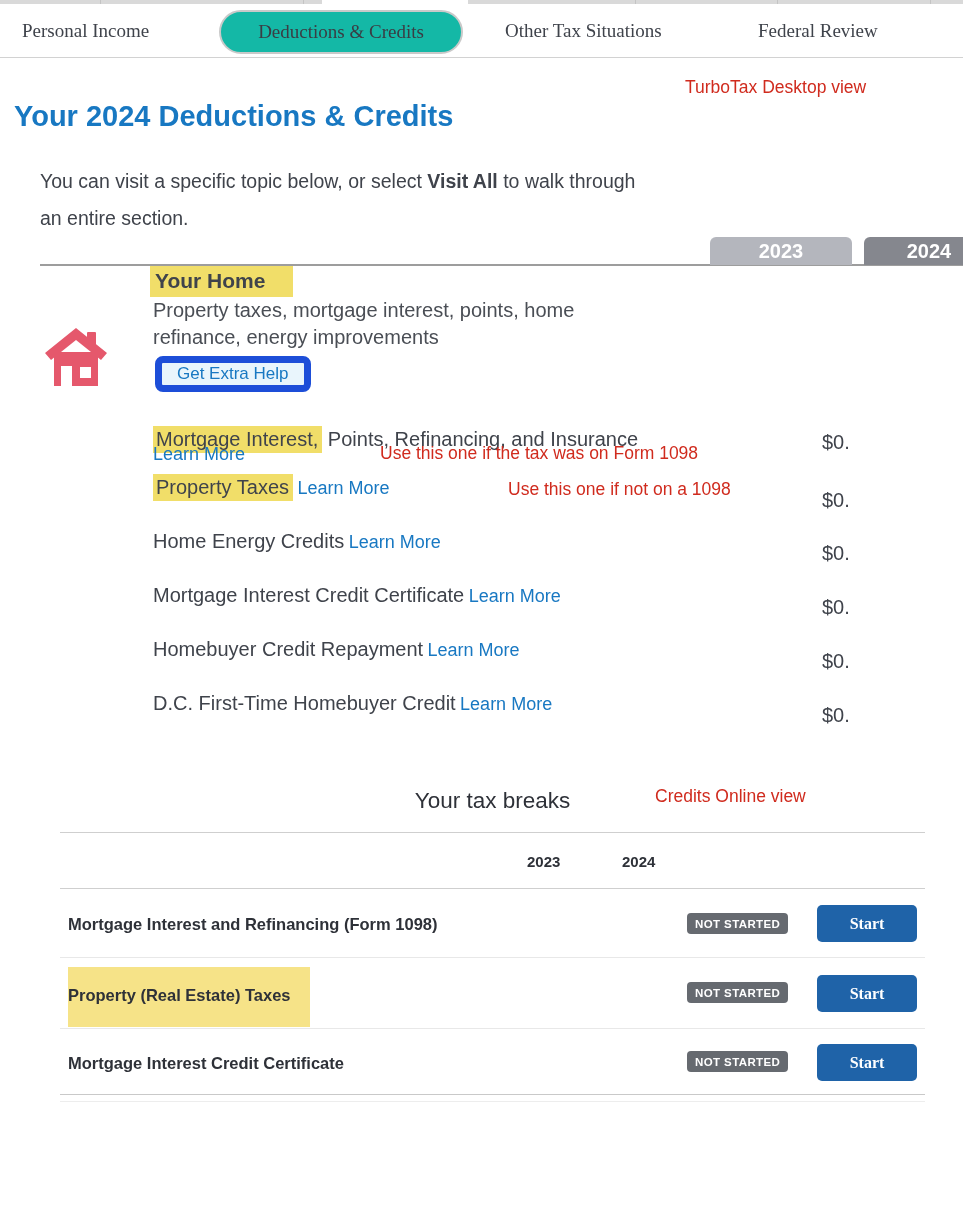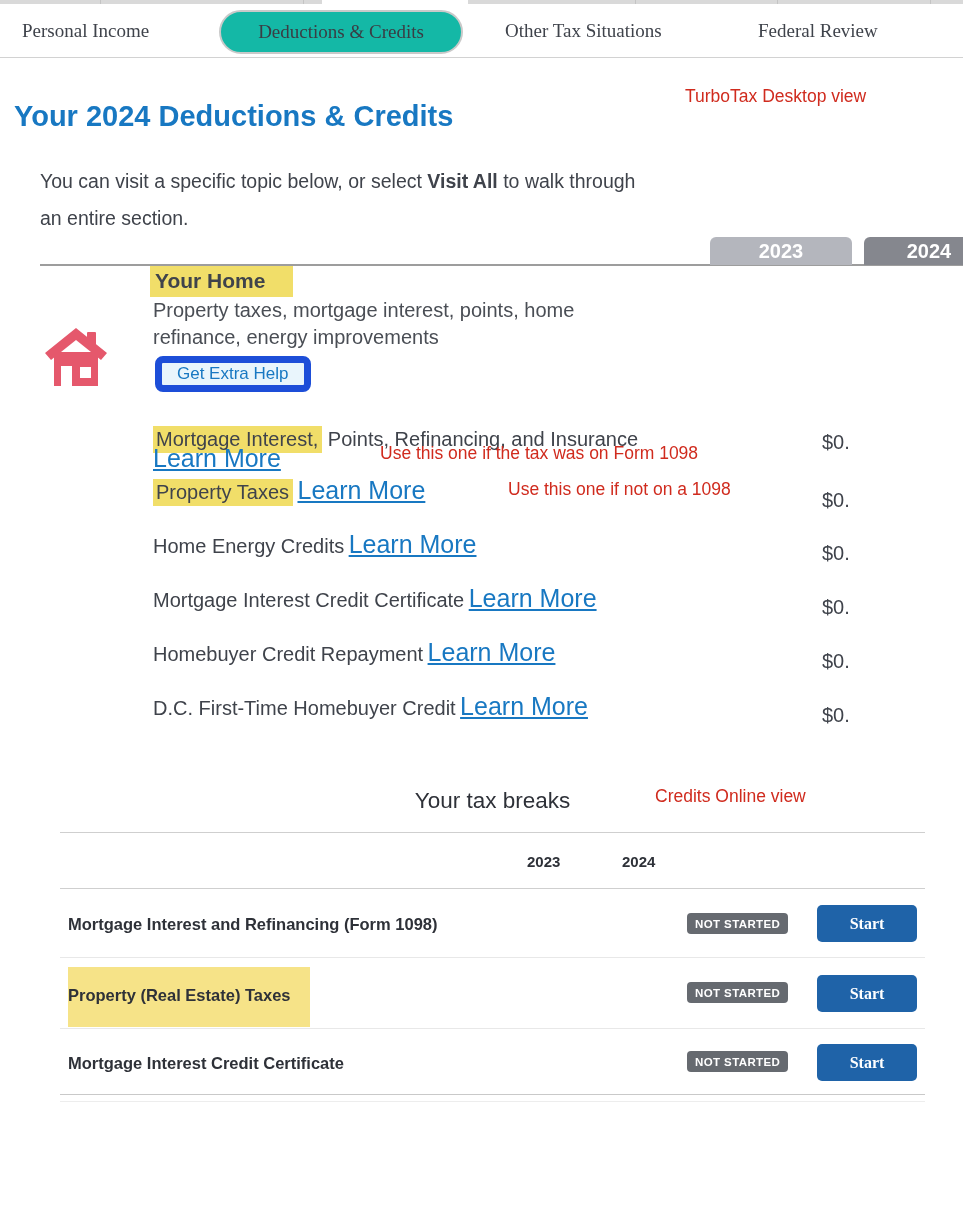--- a/index.html
+++ b/index.html
@@ -35,21 +35,21 @@
   
   .house { position:absolute; left:44px; top:326px; }
   .home-title { position:absolute; left:150px; top:266px; font-size:21px; font-weight:bold; color:#3f434b;
                 background:#f1de69; padding:3px 28px 4px 5px; white-space:nowrap; }
   .home-desc { position:absolute; left:153px; top:297px; width:500px; font-size:20px; line-height:27px; color:#4a4e55; }
   .help-btn { position:absolute; left:155px; top:356px; height:36px; padding:0 15px; background:#e9f5fc; border:7px solid #1d4ed8;
               border-radius:8px; color:#1878c2; font-size:17px; display:flex; align-items:center; cursor:pointer; }
 
   .item-label { font-size:20px; color:#3f434b; white-space:nowrap; }
   .hl { background:#f1de69; padding:2px 4px 3px 3px; }
-  a.lm { color:#1878c2; text-decoration:underline; font-size:25px; cursor:pointer; }
+  a.lm { color:#1878c2; font-size:18px; cursor:pointer; }
   .item-row { position:absolute; left:153px; white-space:nowrap; }
   .item-value { position:absolute; left:822px; font-size:20px; color:#3f434b; }
 
   
   .tb-title { position:absolute; left:60px; top:788px; width:865px; text-align:center; font-size:22.5px; font-weight:500; color:#2e3138; }
   .tb-hr { position:absolute; left:60px; width:865px; height:1px; background:#cfcfcf; }
   .tb-div { position:absolute; left:60px; width:865px; height:1px; background:#e8e8e8; }
   .tb-col { position:absolute; top:853px; font-size:15px; font-weight:bold; color:#2e3138; }
   .tb-label { position:absolute; left:68px; font-size:16.5px; font-weight:bold; color:#2e3138; white-space:nowrap; z-index:2; }
   .tb-badge { position:absolute; left:687px; height:21px; background:#666a70; border-radius:4px; color:#fff; font-size:11.5px;
@@ -74,21 +74,21 @@
 
   <div class="nav">
     <span class="nav-tab" style="left:22px">Personal Income</span>
     <div class="nav-pill">
       <span>Deductions &amp; Credits</span>
     </div>
     <span class="nav-tab" style="left:505px">Other Tax Situations</span>
     <span class="nav-tab" style="left:758px">Federal Review</span>
   </div>
 
-  <span class="red-note" style="left:685px; top:86px;">TurboTax Desktop view</span>
+  <span class="red-note" style="left:685px; top:77px;">TurboTax Desktop view</span>
 
   <h1 class="h1">Your 2024 Deductions &amp; Credits</h1>
 
   <p class="intro"><span>You can visit a specific topic below, or select </span><b>Visit All</b><span> to walk through an entire section.</span></p>
 
   <div class="year-line"></div>
   <div class="year-tab year-prev">
       <span>2023</span>
     </div>
   <div class="year-tab year-cur">

